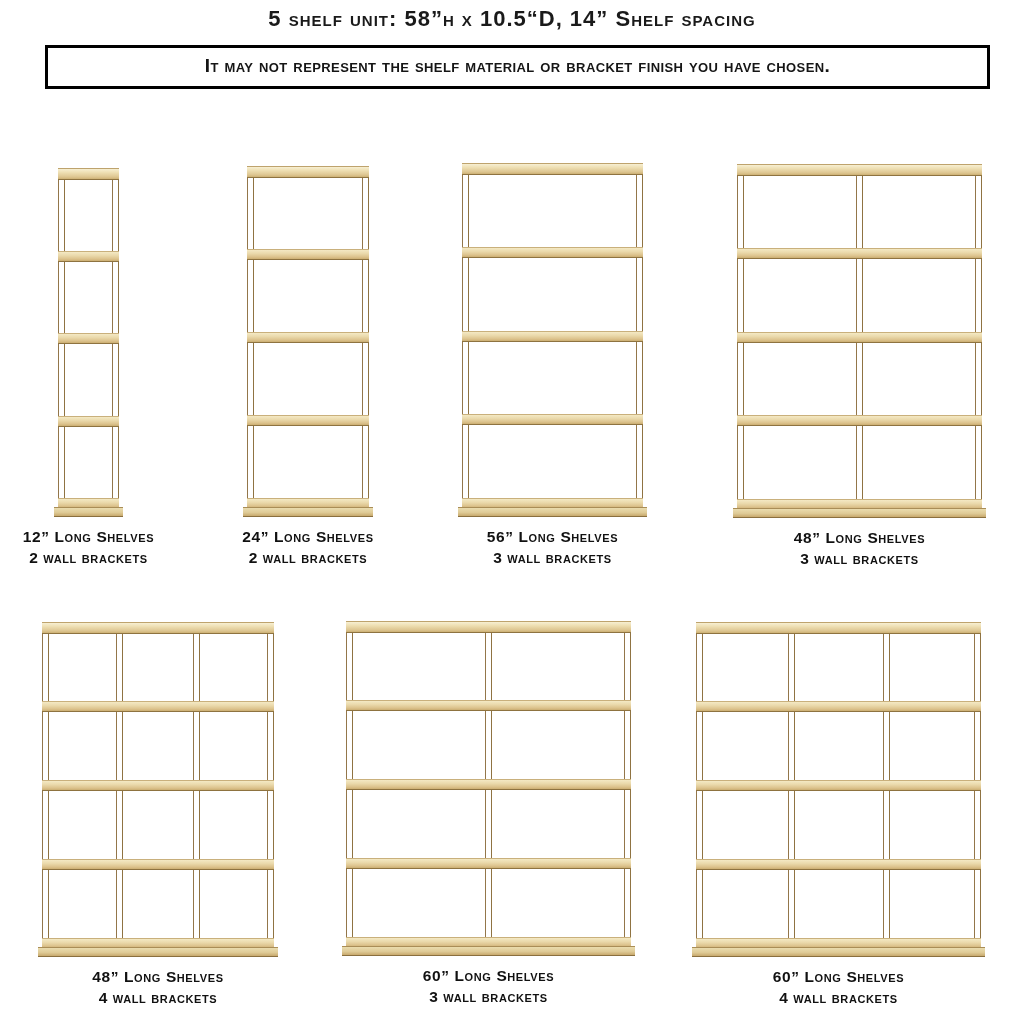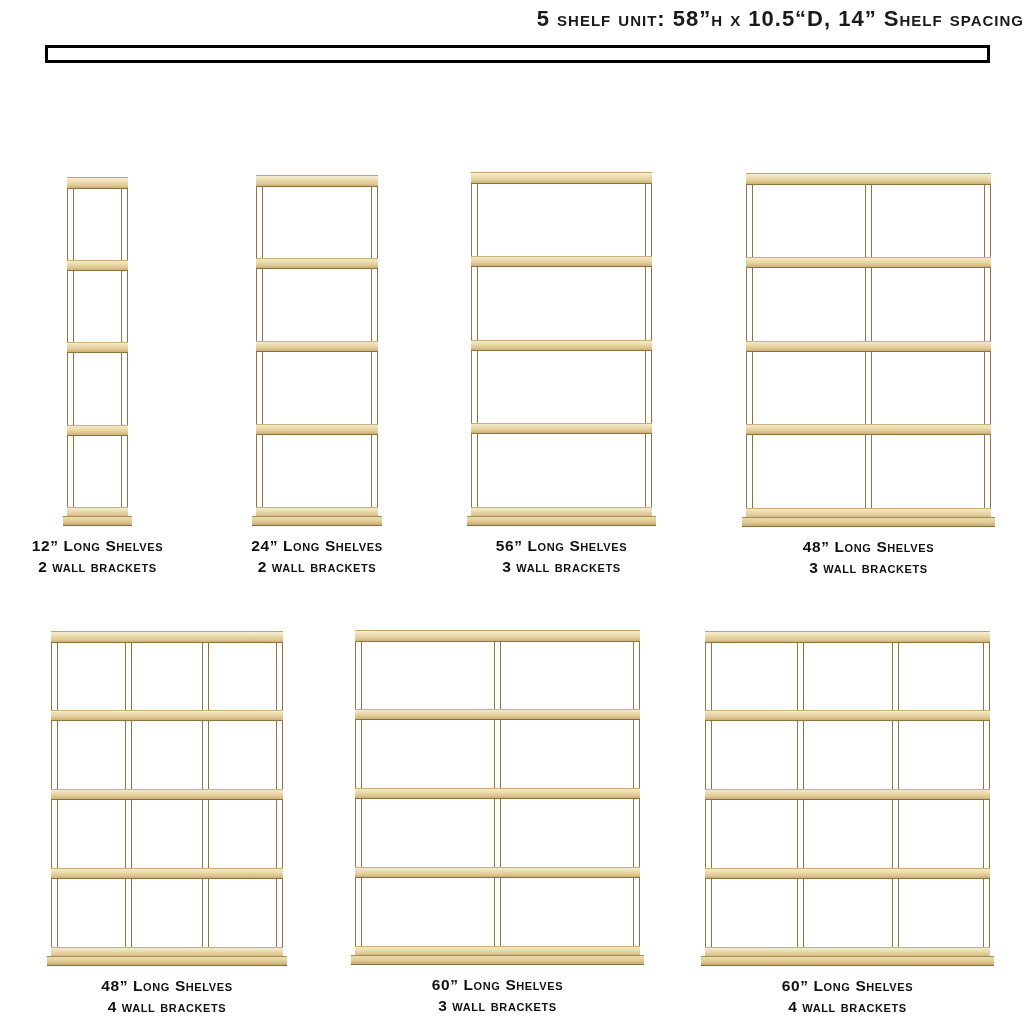--- a/index.html
+++ b/index.html
@@ -16,21 +16,21 @@
     position: relative;
     width: 1024px;
     height: 1024px;
     background: #ffffff;
   }
   .title {
     position: absolute;
     top: 6px;
     left: 0;
     width: 1024px;
-    text-align: right;
+    text-align: center;
     font-size: 22px;
     font-weight: 700;
     font-variant: small-caps;
     letter-spacing: 1px;
     color: #1a1a1a;
   }
   .notice {
     position: absolute;
     left: 45px;
     top: 45px;
@@ -42,21 +42,21 @@
   }
   .notice-line {
     font-size: 19px;
     font-weight: 700;
     font-variant: small-caps;
     letter-spacing: 0.4px;
     line-height: 26px;
     color: #151515;
     white-space: nowrap;
   }
-  .unit { position: absolute; margin: 9px; }
+  .unit { position: absolute; margin: 0; }
   .frame { position: relative; }
 
   .unit-1 { left: 58px;  top: 168px; }
   .unit-1 .frame { width: 61px;  height: 349px; }
   .unit-2 { left: 247px; top: 166px; }
   .unit-2 .frame { width: 122px; height: 351px; }
   .unit-3 { left: 462px; top: 163px; }
   .unit-3 .frame { width: 181px; height: 354px; }
   .unit-4 { left: 737px; top: 164px; }
   .unit-4 .frame { width: 245px; height: 354px; }
@@ -127,20 +127,21 @@
   }
 </style>
 </head>
 <body>
 
 <div class="canvas">
 
   <div class="title">5 shelf unit: 58”h x 10.5“D, 14” Shelf spacing</div>
 
   <div class="notice">
+    <div class="notice-line">It may not represent the shelf material or bracket finish you have chosen.</div>
   </div>
 
   <figure class="unit unit-1">
     <div class="frame">
         <div class="post" style="left: 0px;"></div>
         <div class="post" style="left: 54px;"></div>
         <div class="shelf shelf-top" style="top: 0px;"></div>
         <div class="shelf" style="top: 83px;"></div>
         <div class="shelf" style="top: 165px;"></div>
         <div class="shelf" style="top: 248px;"></div>

